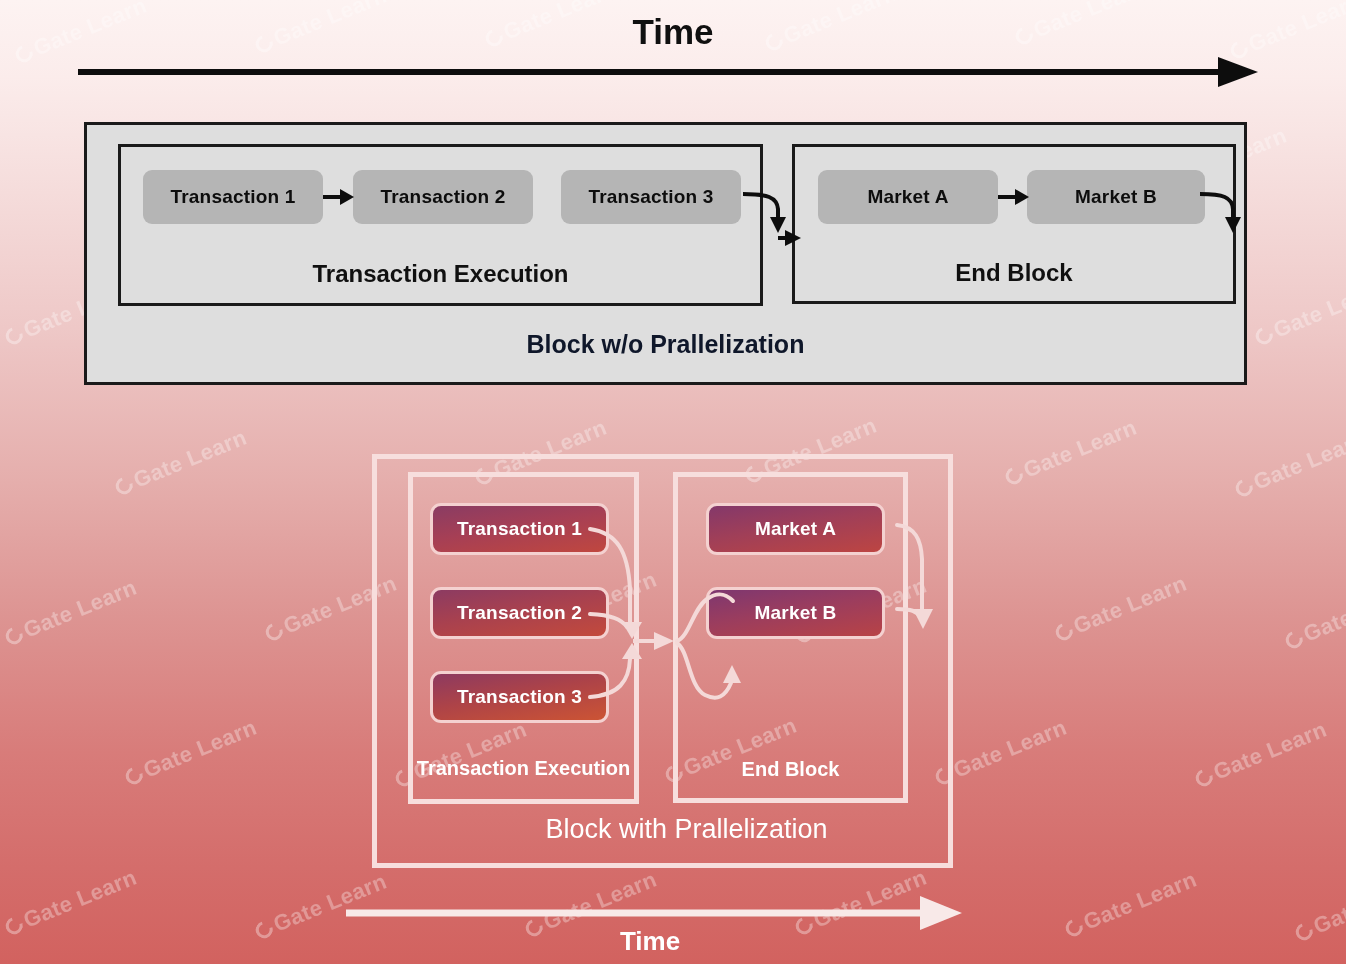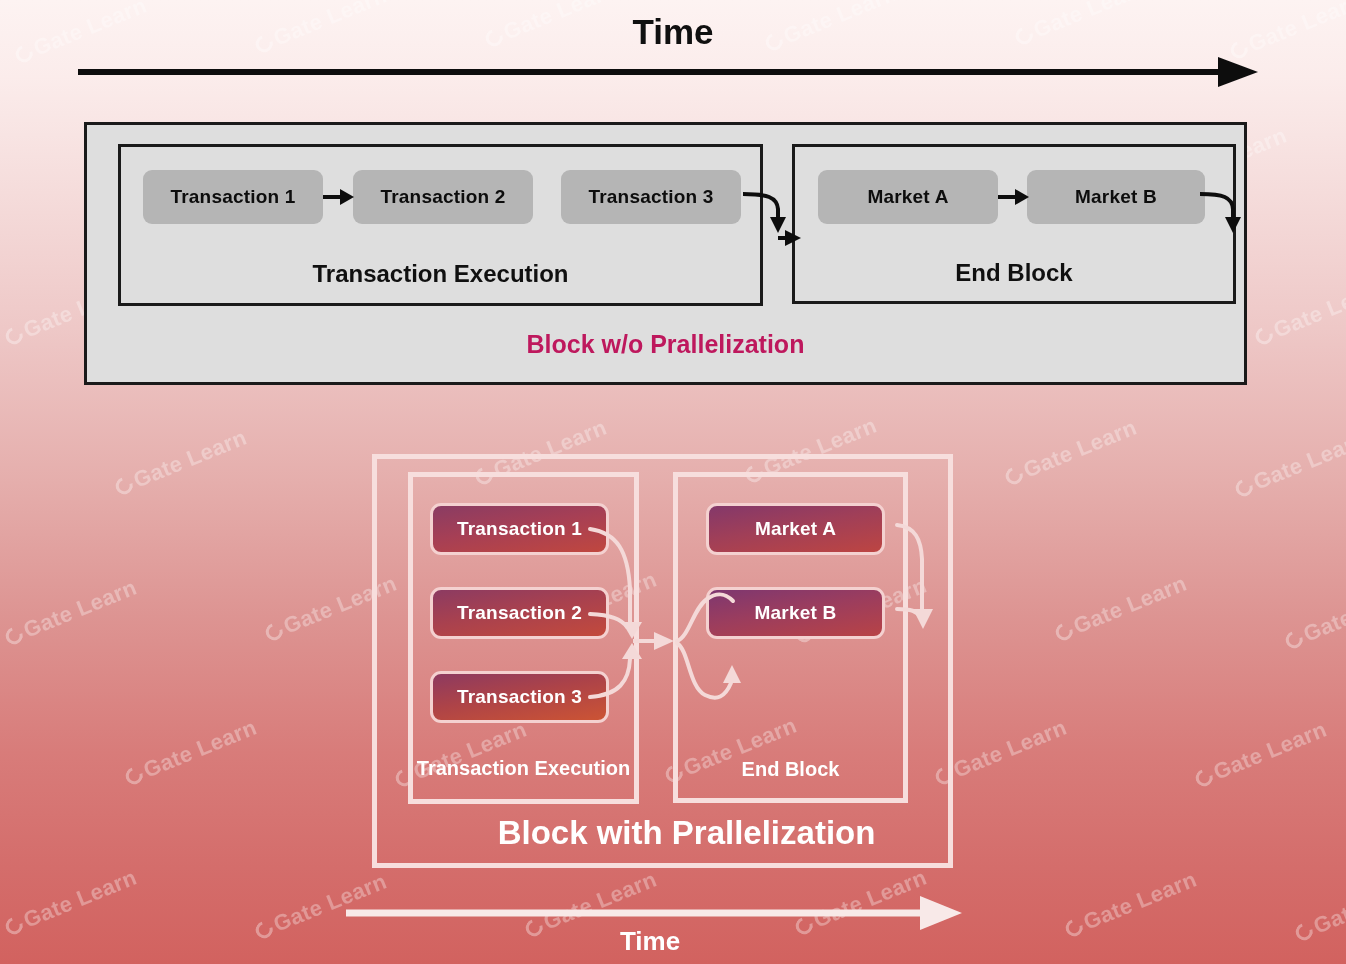--- a/index.html
+++ b/index.html
@@ -108,21 +108,21 @@
     font-weight: 700;
     color: #101010;
   }
   #serial-block-caption {
     position: absolute;
     left: 0; right: 0;
     top: 205px;
     text-align: center;
     font-size: 25px;
     font-weight: 700;
-    color: #be185d;
+    color: #0f172a;
   }
   #serial-svg { position: absolute; left: 0; top: 0; width: 1163px; height: 263px; pointer-events: none; }
 
   
   #parallel-block {
     position: absolute;
     left: 372px; top: 454px;
     width: 581px; height: 414px;
     background: linear-gradient(180deg,
         #c4423f 0%,
@@ -170,22 +170,22 @@
     left: 0; right: 0;
     text-align: center;
     font-weight: 700;
     color: #ffffff;
   }
   #parallel-block-caption {
     position: absolute;
     left: 0; right: 0;
     top: 355px;
     text-align: center;
-    font-size: 33px;
-    font-weight: 700;
+    font-size: 27px;
+    font-weight: 400;
     color: #ffffff;
     margin-left: 48px;
   }
   #parallel-svg { position: absolute; left: 0; top: 0; width: 581px; height: 414px; pointer-events: none; }
 
   
   #time-bottom-arrow { position: absolute; left: 340px; top: 893px; z-index: 6; }
   #time-bottom-label {
     position: absolute;
     left: 340px; width: 620px;

